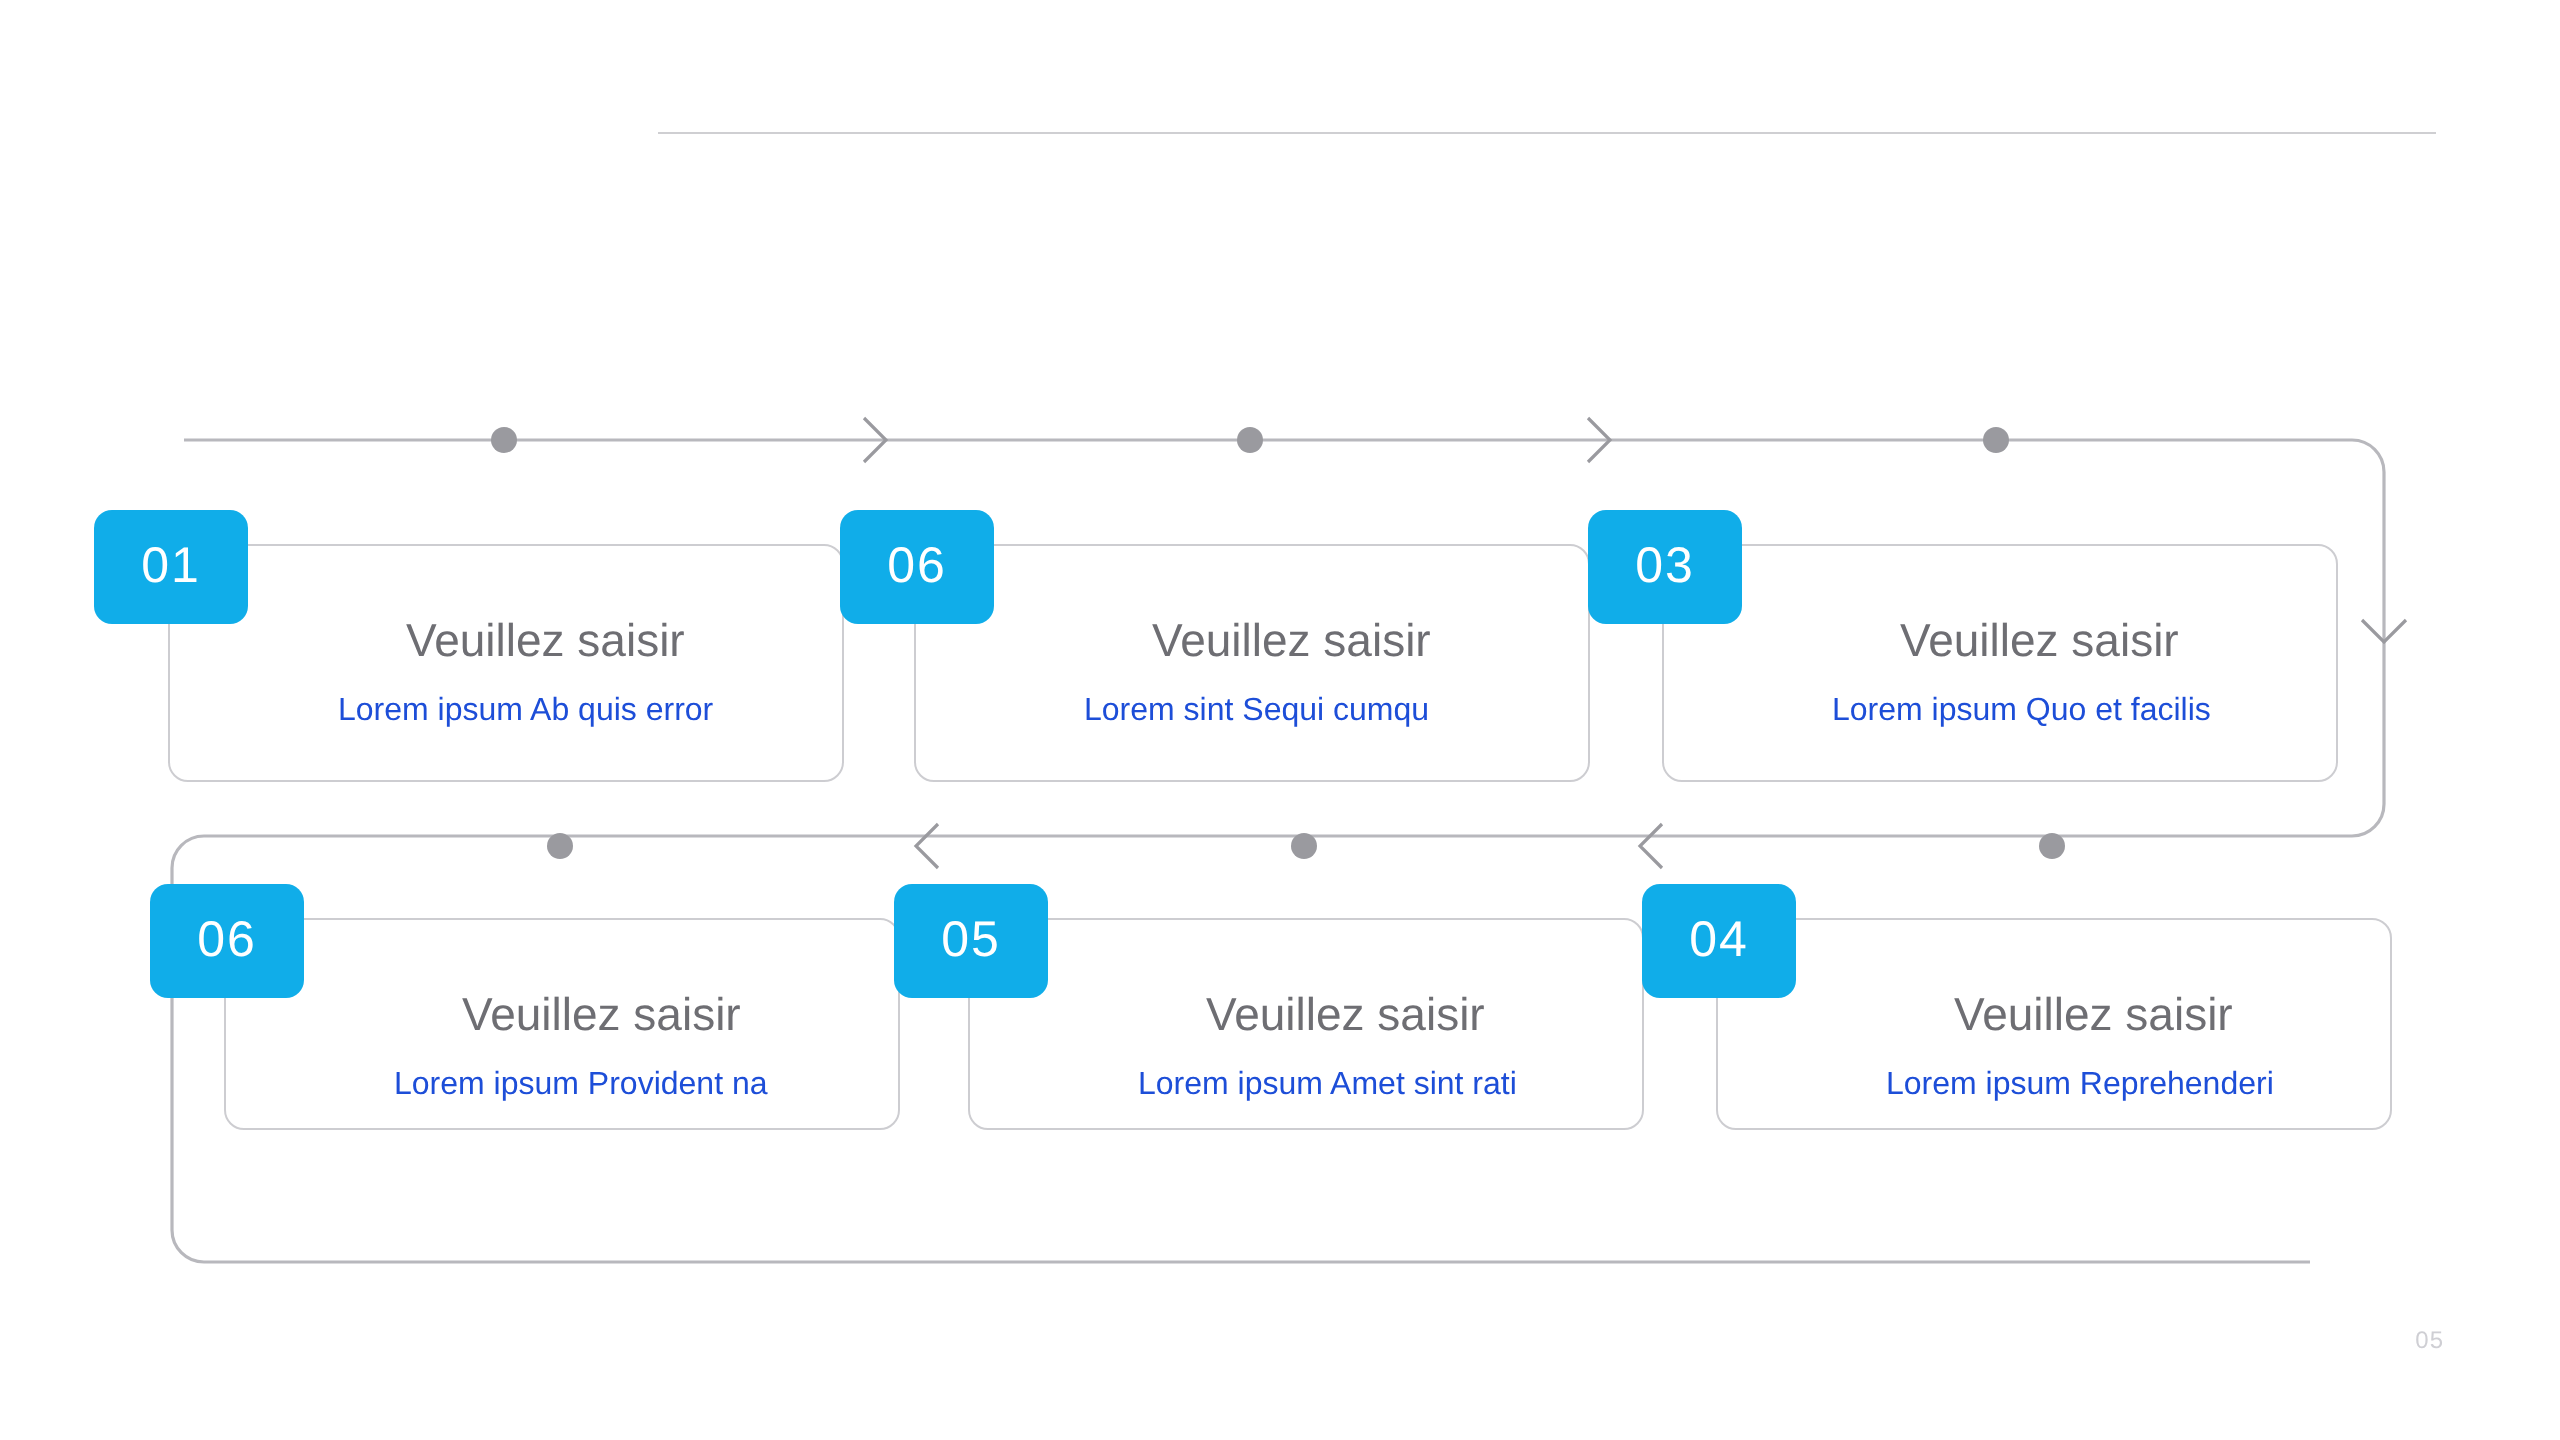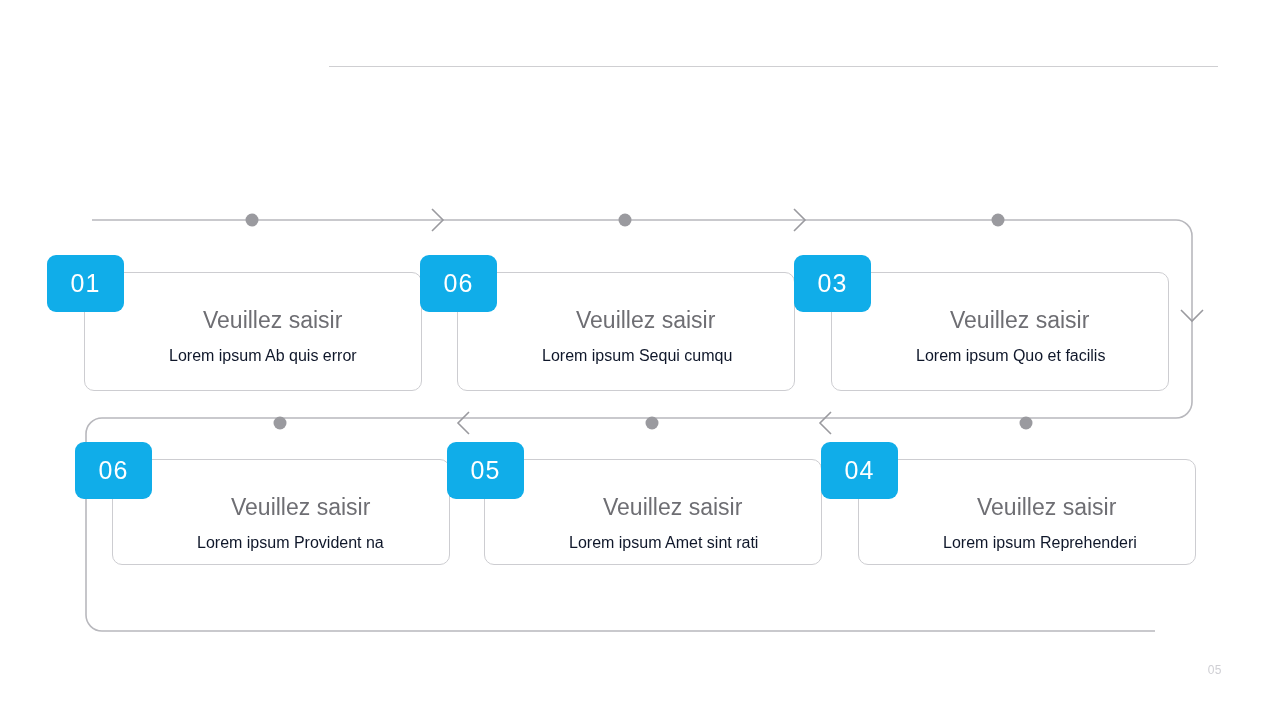--- a/index.html
+++ b/index.html
@@ -58,21 +58,21 @@
   }
   .card-top { width: 338px; height: 119px; top: 272px; }
   .card-bot { width: 338px; height: 106px; top: 459px; }
 
   .card-head {
     position: absolute; left: 118px; top: 34px;
     font-size: 23px; color: #6e6e73; white-space: nowrap;
   }
   .card-sub {
     position: absolute; left: 84px; top: 74px;
-    font-size: 16px; color: #0f172a; white-space: nowrap;
+    font-size: 16px; color: #1d4ed8; white-space: nowrap;
   }
 
   .badge {
     position: absolute;
     left: -38px; top: -18px;
     width: 77px; height: 57px;
     border-radius: 9px;
     background: #10ade9;
     color: #ffffff;
     display: flex; align-items: center; justify-content: center;
@@ -133,21 +133,21 @@
 
   <div class="card card-top" style="left:84px;">
     <div class="badge">01</div>
     <div class="card-head">Veuillez saisir</div>
     <div class="card-sub">Lorem ipsum Ab quis error</div>
   </div>
 
   <div class="card card-top" style="left:457px;">
     <div class="badge">06</div>
     <div class="card-head">Veuillez saisir</div>
-    <div class="card-sub">Lorem ipsum Sequi cumqu</div>
+    <div class="card-sub">Lorem sint Sequi cumqu</div>
   </div>
 
   <div class="card card-top" style="left:831px;padding-left:40px;">
     <div class="badge">03</div>
     <div class="card-head">Veuillez saisir</div>
     <div class="card-sub">Lorem ipsum Quo et facilis</div>
   </div>
 
   <div class="card card-bot" style="left:112px;">
     <div class="badge">06</div>

